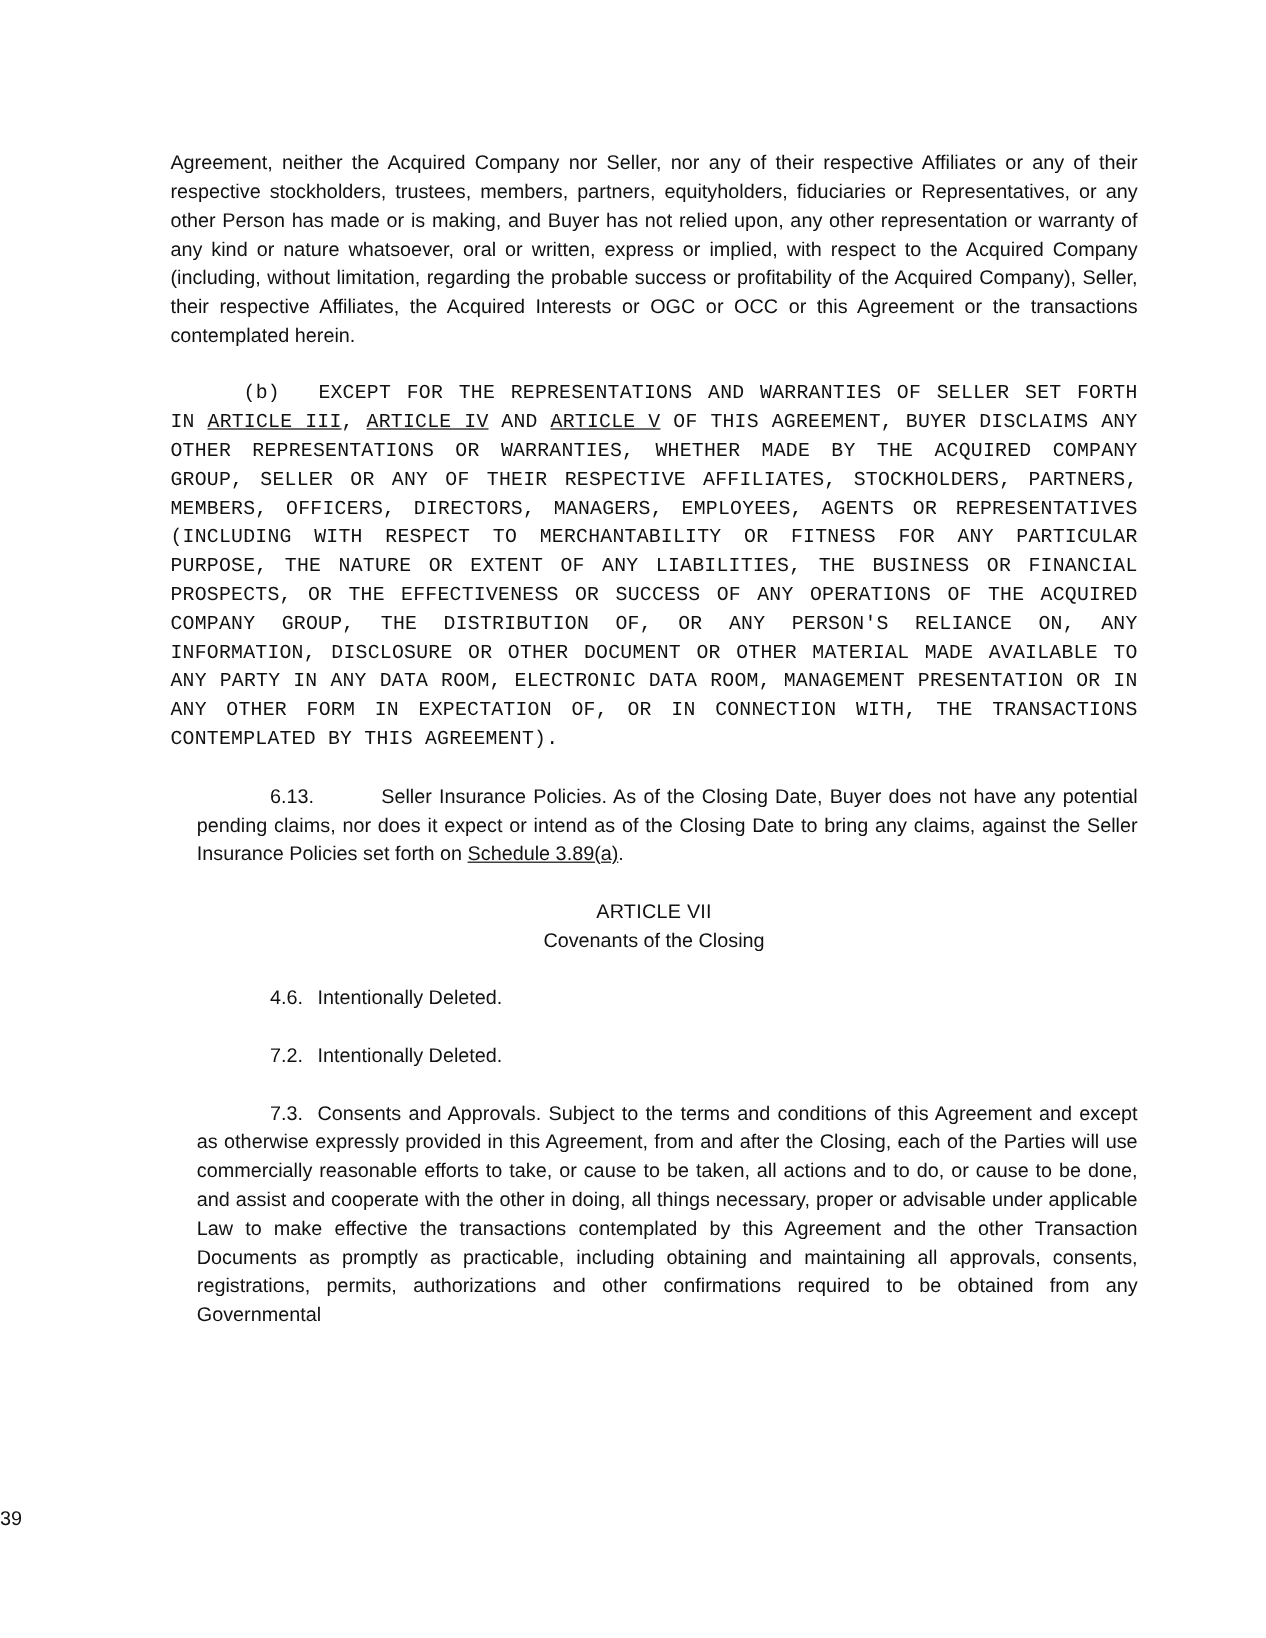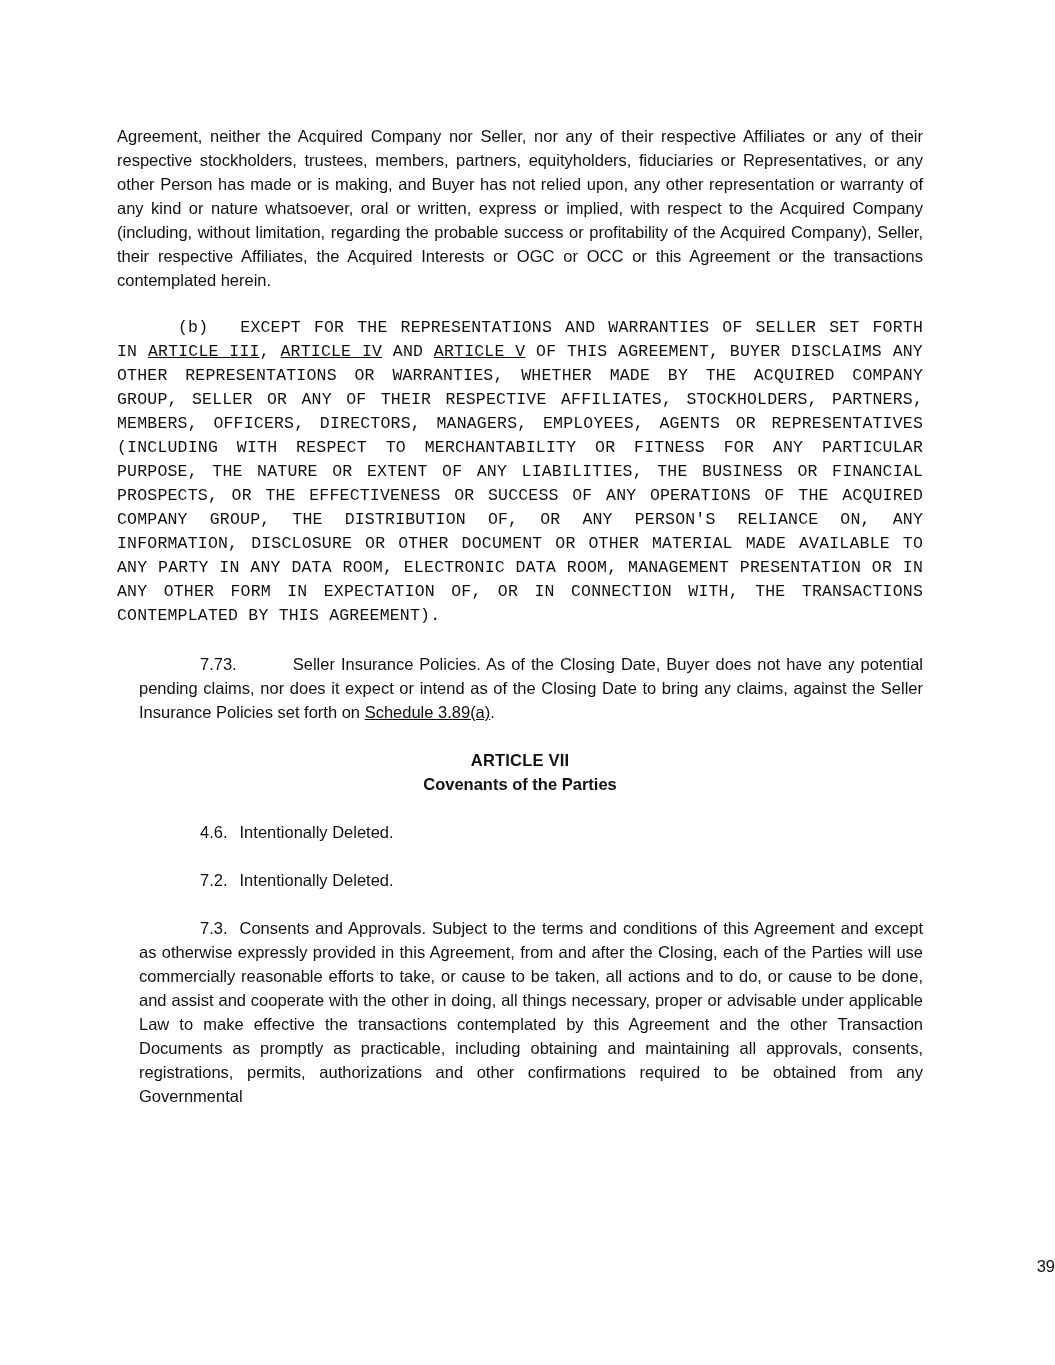--- a/index.html
+++ b/index.html
@@ -9,21 +9,21 @@
     width: 1055px;
     height: 1365px;
     margin: 0 auto;
     background: #ffffff;
     font-family: "Liberation Sans", sans-serif;
     color: #111111;
     overflow: hidden;
   }
   .content {
     position: absolute;
-    left: 117px;
+    left: 142px;
     top: 124px;
     width: 806px;
   }
   .para {
     font-size: 16.5px;
     line-height: 24px;
     text-align: justify;
     margin-bottom: 24px;
   }
   .caps {
@@ -41,51 +41,51 @@
     text-align: left;
   }
   .tab { display: inline-block; width: 32px; }
   .tab-wide { display: inline-block; width: 56px; }
   .gap { display: inline-block; width: 12px; }
   .u { text-decoration: underline; }
   .article-heading, .article-subheading {
     font-size: 16.5px;
     line-height: 24px;
     text-align: center;
-    font-weight: bold;
+    font-weight: normal;
     letter-spacing: 0.2px;
   }
   .article-subheading {
     letter-spacing: 0;
     margin-bottom: 24px;
   }
   .page-number {
     position: absolute;
     left: 0;
     width: 100%;
     top: 1254px;
-    text-align: right;
+    text-align: left;
     font-size: 16.5px;
     line-height: 24px;
   }
 </style>
 </head>
 <body>
 
 <div class="page">
   <div class="content">
 
     <p class="para">Agreement, neither the Acquired Company nor Seller, nor any of their respective Affiliates or any of their respective stockholders, trustees, members, partners, equityholders, fiduciaries or Representatives, or any other Person has made or is making, and Buyer has not relied upon, any other representation or warranty of any kind or nature whatsoever, oral or written, express or implied, with respect to the Acquired Company (including, without limitation, regarding the probable success or profitability of the Acquired Company), Seller, their respective Affiliates, the Acquired Interests or OGC or OCC or this Agreement or the transactions contemplated herein.</p>
 
     <p class="para caps"><span>(b)</span><span class="tab"></span><span>EXCEPT FOR THE REPRESENTATIONS AND WARRANTIES OF SELLER SET FORTH IN </span><span class="u">ARTICLE III</span><span>, </span><span class="u">ARTICLE IV</span><span> AND </span><span class="u">ARTICLE V</span><span> OF THIS AGREEMENT, BUYER DISCLAIMS ANY OTHER REPRESENTATIONS OR WARRANTIES, WHETHER MADE BY THE ACQUIRED COMPANY GROUP, SELLER OR ANY OF THEIR RESPECTIVE AFFILIATES, STOCKHOLDERS, PARTNERS, MEMBERS, OFFICERS, DIRECTORS, MANAGERS, EMPLOYEES, AGENTS OR REPRESENTATIVES (INCLUDING WITH RESPECT TO MERCHANTABILITY OR FITNESS FOR ANY PARTICULAR PURPOSE, THE NATURE OR EXTENT OF ANY LIABILITIES, THE BUSINESS OR FINANCIAL PROSPECTS, OR THE EFFECTIVENESS OR SUCCESS OF ANY OPERATIONS OF THE ACQUIRED COMPANY GROUP, THE DISTRIBUTION OF, OR ANY PERSON'S RELIANCE ON, ANY INFORMATION, DISCLOSURE OR OTHER DOCUMENT OR OTHER MATERIAL MADE AVAILABLE TO ANY PARTY IN ANY DATA ROOM, ELECTRONIC DATA ROOM, MANAGEMENT PRESENTATION OR IN ANY OTHER FORM IN EXPECTATION OF, OR IN CONNECTION WITH, THE TRANSACTIONS CONTEMPLATED BY THIS AGREEMENT).</span></p>
 
-    <p class="para sec"><span>7.73.</span><span class="tab-wide"></span><span>Seller Insurance Policies.  As of the Closing Date, Buyer does not have any potential pending claims, nor does it expect or intend as of the Closing Date to bring any claims, against the Seller Insurance Policies set forth on </span><span class="u">Schedule 3.89(a)</span><span>.</span></p>
+    <p class="para sec"><span>6.13.</span><span class="tab-wide"></span><span>Seller Insurance Policies.  As of the Closing Date, Buyer does not have any potential pending claims, nor does it expect or intend as of the Closing Date to bring any claims, against the Seller Insurance Policies set forth on </span><span class="u">Schedule 3.89(a)</span><span>.</span></p>
 
     <h2 class="article-heading">ARTICLE VII</h2>
-    <h3 class="article-subheading">Covenants of the Parties</h3>
+    <h3 class="article-subheading">Covenants of the Closing</h3>
 
     <p class="para sec-short"><span>4.6.</span><span class="gap"></span><span>Intentionally Deleted.</span></p>
 
     <p class="para sec-short"><span>7.2.</span><span class="gap"></span><span>Intentionally Deleted.</span></p>
 
     <p class="para sec"><span>7.3.</span><span class="gap"></span><span>Consents and Approvals.  Subject to the terms and conditions of this Agreement and except as otherwise expressly provided in this Agreement, from and after the Closing, each of the Parties will use commercially reasonable efforts to take, or cause to be taken, all actions and to do, or cause to be done, and assist and cooperate with the other in doing, all things necessary, proper or advisable under applicable Law to make effective the transactions contemplated by this Agreement and the other Transaction Documents as promptly as practicable, including obtaining and maintaining all approvals, consents, registrations, permits, authorizations and other confirmations required to be obtained from any Governmental</span></p>
 
   </div>
 
   <div class="page-number">39</div>

